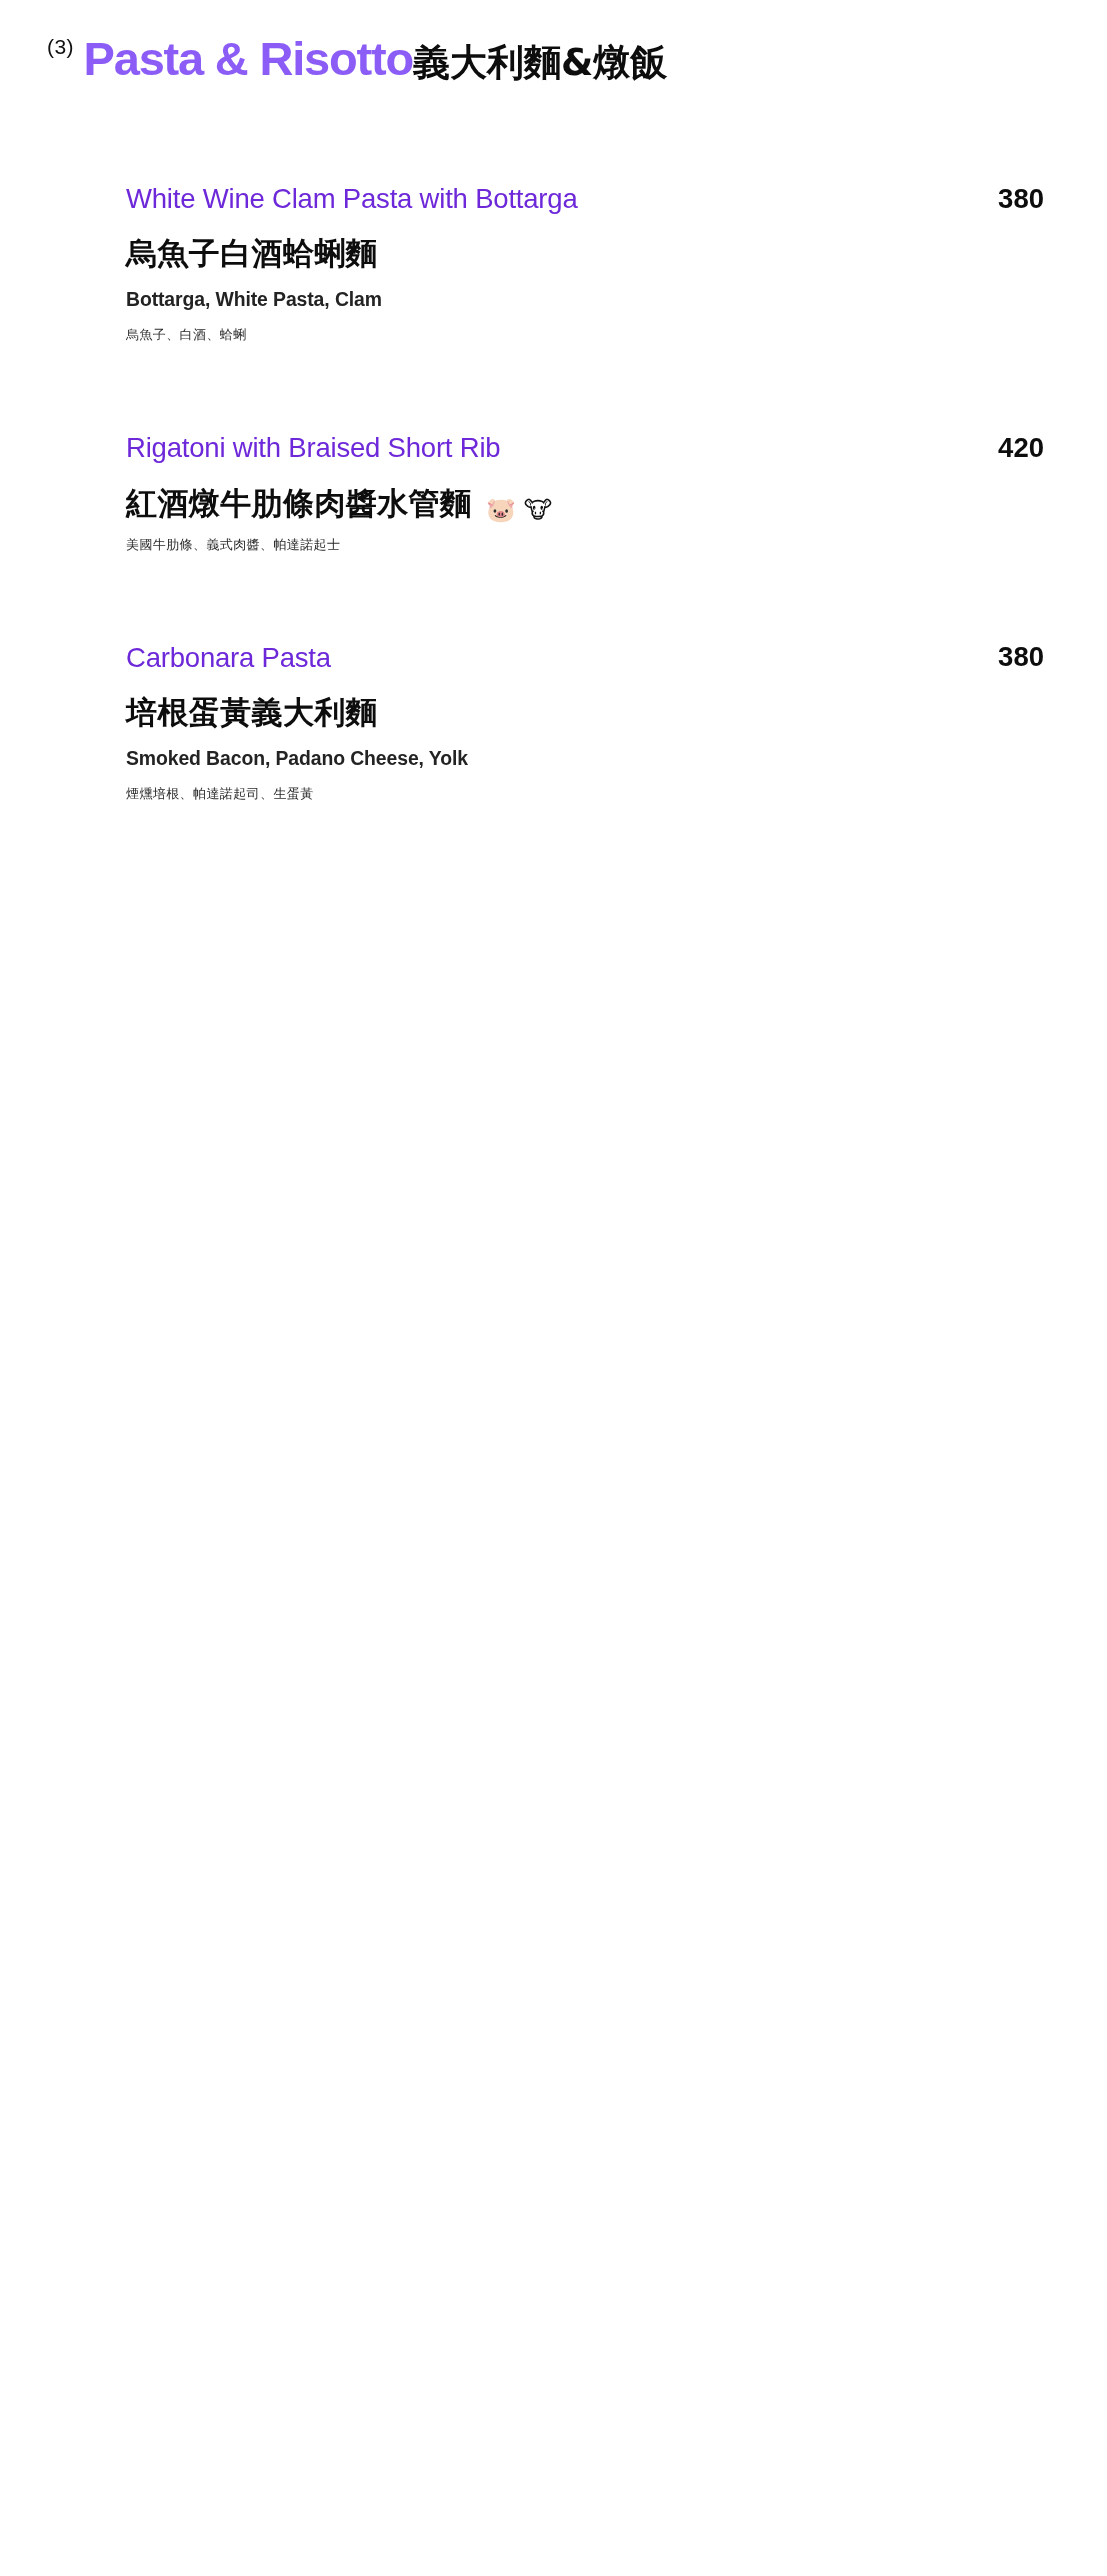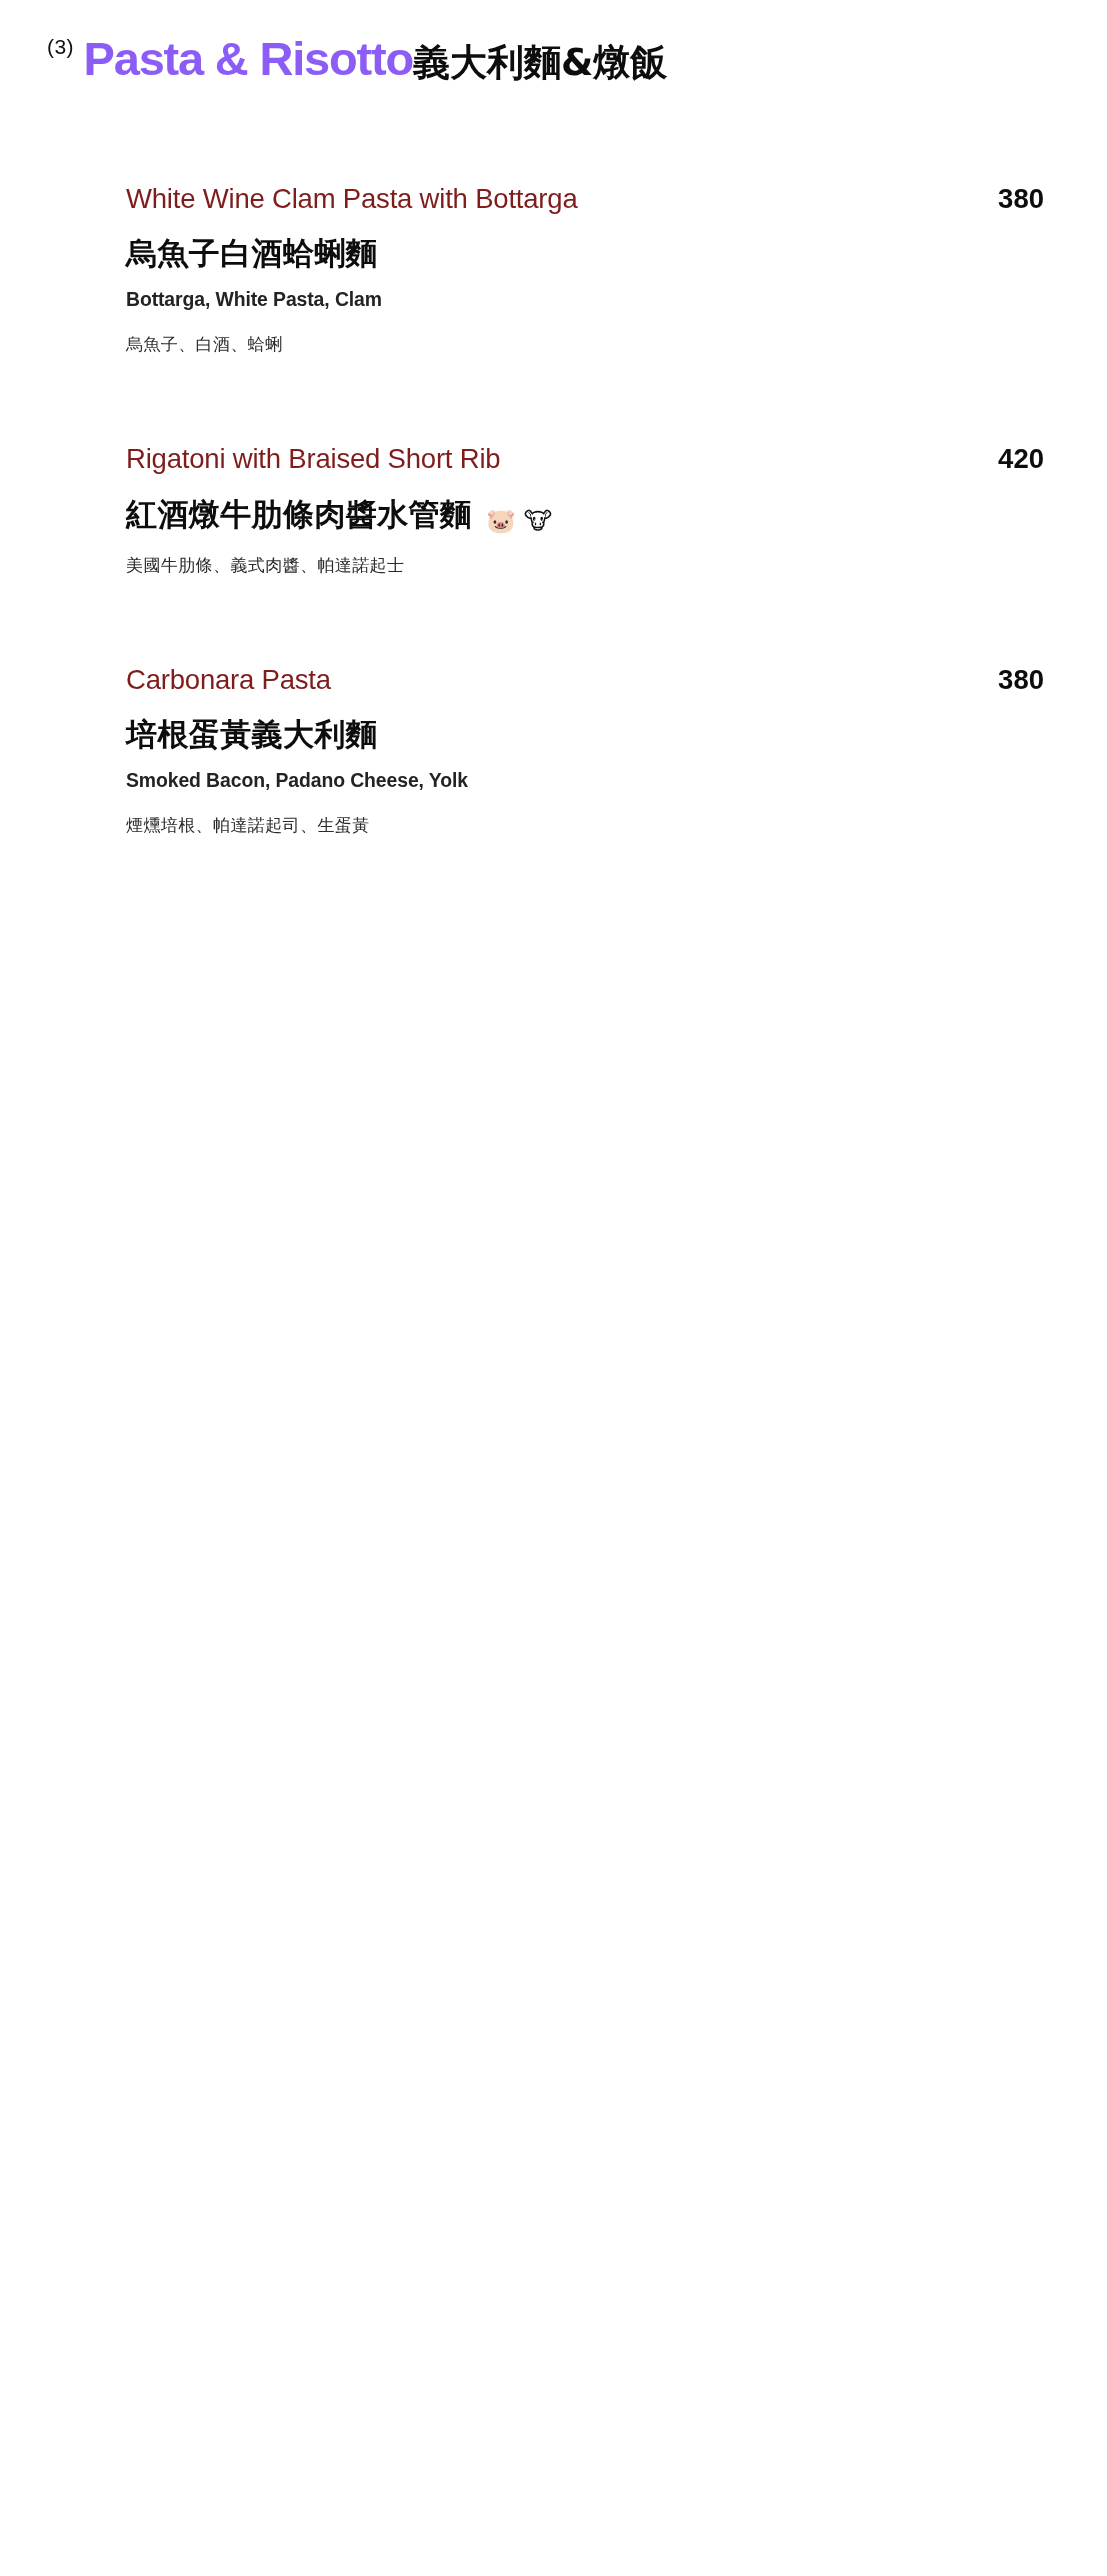--- a/index.html
+++ b/index.html
@@ -68,21 +68,21 @@
 
   .item-row {
     display: flex;
     align-items: flex-start;
     justify-content: space-between;
   }
   .item-name-en {
     font-size: 27.5px;
     font-weight: 400;
     line-height: 1.25;
-    color: #7f1d1d;
+    color: #6d28d9;
     letter-spacing: -0.2px;
     flex: 1 1 auto;
   }
   .item-price {
     font-size: 27.5px;
     font-weight: 700;
     color: #0d0d0d;
     white-space: nowrap;
     margin-left: 12px;
     padding-top: 0.8px;
@@ -116,24 +116,24 @@
 
   .item-desc-en {
     font-size: 19.4px;
     font-weight: 700;
     color: #232323;
     margin-top: 14.5px;
     letter-spacing: -0.1px;
     line-height: 1.3;
   }
   .item-desc-zh {
-    font-size: 17px;
+    font-size: 13px;
     font-weight: 400;
     color: #2b2b2b;
-    margin-top: 21px;
+    margin-top: 15px;
     letter-spacing: 0.4px;
     line-height: 1.3;
     font-family: "DejaVu Sans", "Liberation Sans", sans-serif;
   }
 </style>
 </head>
 <body>
 
 <div class="page">
 

